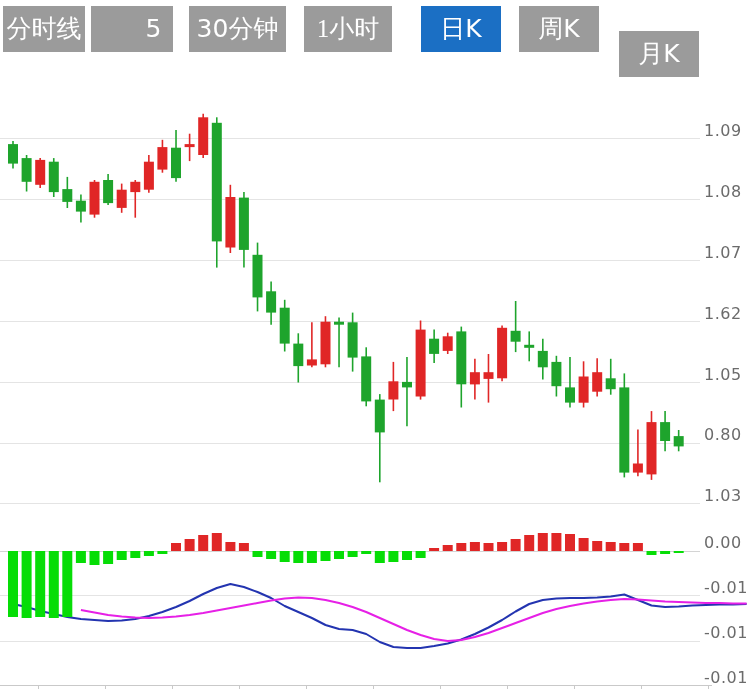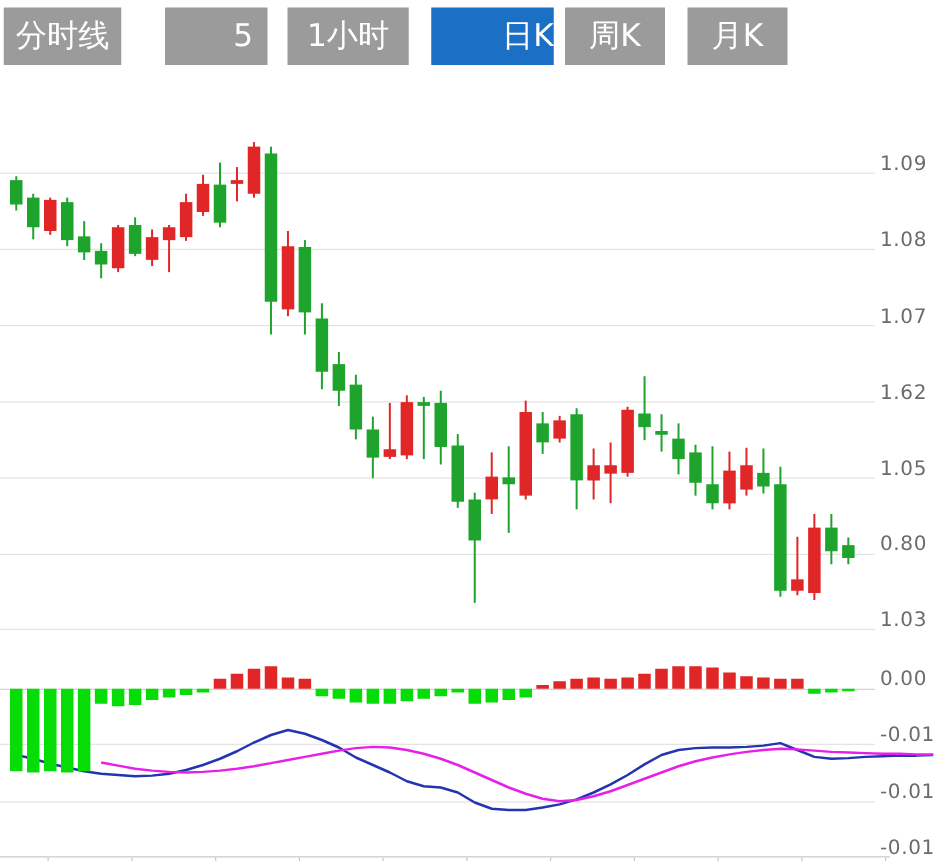--- a/index.html
+++ b/index.html
@@ -1,41 +1,42 @@
 <!DOCTYPE html>
 <html><head>
 <meta charset="utf-8">
 <style>
   html,body{margin:0;padding:0;}
   body{width:749px;height:689px;background:#ffffff;position:relative;overflow:hidden;
        font-family:"DejaVu Sans","Liberation Sans",sans-serif;}
   .tabs{position:absolute;top:6px;left:3px;display:flex;}
   .tab{height:46px;border:none;background:#9b9b9b;color:#ffffff;font-size:25px;line-height:46px;
        padding:0;text-align:center;cursor:pointer;font-family:"DejaVu Sans","Liberation Sans",sans-serif;}
-  .tab:nth-child(1){width:94px;margin-right:35px;}
+  .tab:nth-child(1){width:82px;margin-right:6px;}
   .tab:nth-child(2){width:82px;margin-right:16px;padding-left:43px;}
   .tab:nth-child(3){width:97px;margin-right:18px;}
-  .tab:nth-child(4){width:98px;margin-right:9px;}
+  .tab:nth-child(4){width:88px;margin-right:29px;font-family:Liberation Serif, serif;}
   .tab:nth-child(5){width:80px;margin-right:18px;}
-  .tab:nth-child(6){width:80px;margin-right:36px;}
+  .tab:nth-child(6){width:80px;margin-right:20px;}
   .tab:nth-child(7){width:80px;margin-top:25px;}
-  .tab.active{background:#1b6fc4;text-align:right;}
+  .tab.active{background:#1b6fc4;}
   .gridline{position:absolute;left:0;width:700px;height:1px;background:#e4e4e4;}
   .zeroline{position:absolute;left:0;width:700px;height:1px;background:#d4d4d4;}
   .xaxis{position:absolute;top:685px;left:0;width:712px;height:1px;background:#c9c9c9;}
   .tick{position:absolute;top:686px;width:1px;height:4px;background:#c9c9c9;}
   .plabel,.mlabel{position:absolute;left:704px;font-size:16px;color:#6b6b6b;letter-spacing:.5px;}
   #kchart{position:absolute;top:0;left:0;}
 </style>
 </head>
 <body>
 
 <div class="tabs">
   <button class="tab">分时线</button>
   <button class="tab">5分钟</button>
+  <button class="tab">30分钟</button>
   <button class="tab">1小时</button>
   <button class="tab active">日K</button>
   <button class="tab">周K</button>
   <button class="tab">月K</button>
 </div>
 
 <div>
   <div class="gridline" style="top:138px"></div>
   <div class="gridline" style="top:199px"></div>
   <div class="gridline" style="top:260px"></div>

